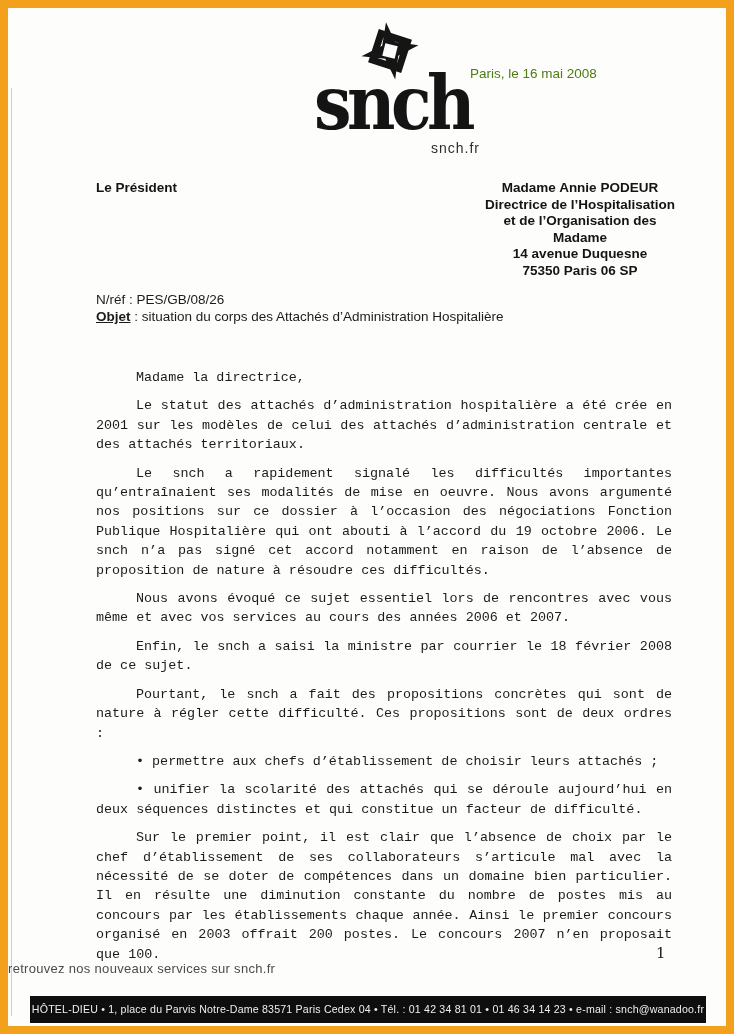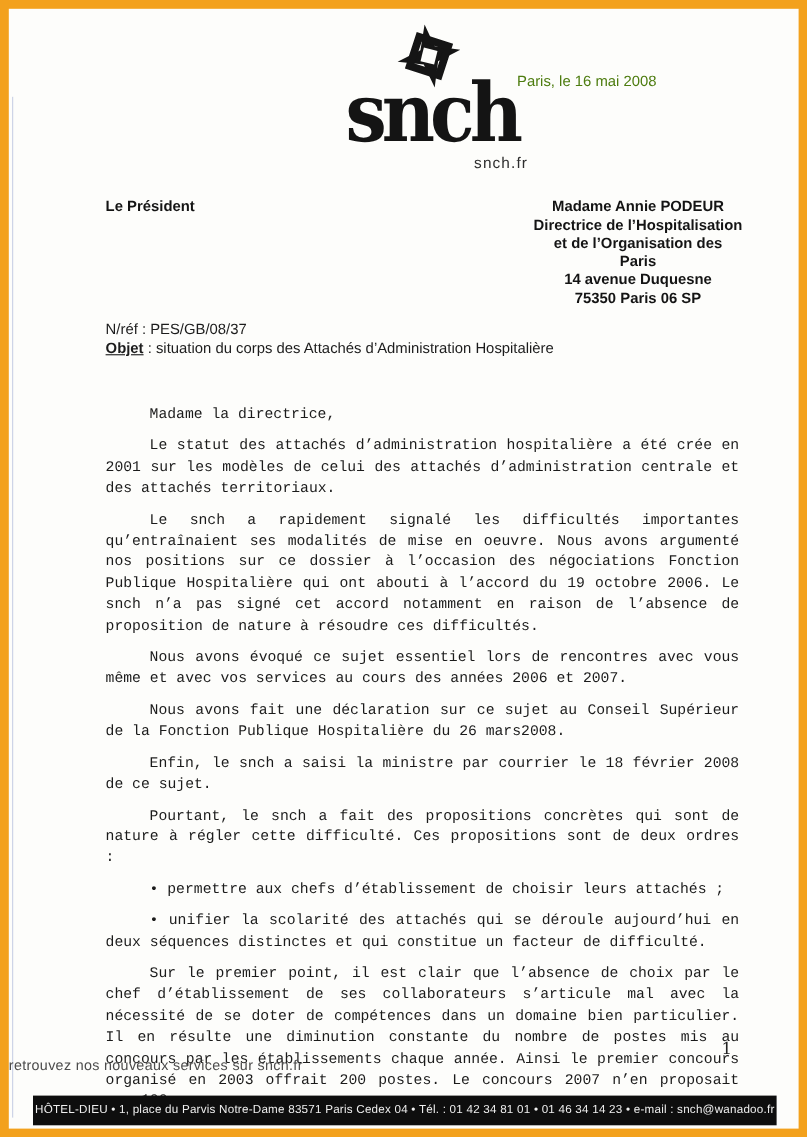--- a/index.html
+++ b/index.html
@@ -112,36 +112,35 @@
       <div class="logo-site">snch.fr</div>
     </div>
 
     <div class="date-line">Paris, le 16 mai 2008</div>
     <div class="sender-title">Le Président</div>
 
     <div class="recipient">
       <div>Madame Annie PODEUR</div>
       <div>Directrice de l’Hospitalisation</div>
       <div>et de l’Organisation des</div>
-      <div>Paris</div>
+      <div>Madame</div>
       <div>14 avenue Duquesne</div>
       <div>75350 Paris 06 SP</div>
     </div>
 
     <div class="refs">
-      <div>N/réf : PES/GB/08/37</div>
+      <div>N/réf : PES/GB/08/26</div>
       <div><span class="objet-label">Objet</span><span> : situation du corps des Attachés d’Administration Hospitalière</span></div>
     </div>
 
     <div class="letter-body">
       <p class="salutation">Madame la directrice,</p>
       <p>Le statut des attachés d’administration hospitalière a été crée en 2001 sur les modèles de celui des attachés d’administration centrale et des attachés territoriaux.</p>
       <p>Le snch a rapidement signalé les difficultés importantes qu’entraînaient ses modalités de mise en oeuvre. Nous avons argumenté nos positions sur ce dossier à l’occasion des négociations Fonction Publique Hospitalière qui ont abouti à l’accord du 19 octobre 2006. Le snch n’a pas signé cet accord notamment en raison de l’absence de proposition de nature à résoudre ces difficultés.</p>
       <p>Nous avons évoqué ce sujet essentiel lors de rencontres avec vous même et avec vos services au cours des années 2006 et 2007.</p>
-      <p>Nous avons fait une déclaration sur ce sujet au Conseil Supérieur de la Fonction Publique Hospitalière du 26 mars2008.</p>
       <p>Enfin, le snch a saisi la ministre par courrier le 18 février 2008 de ce sujet.</p>
       <p>Pourtant, le snch a fait des propositions concrètes qui sont de nature à régler cette difficulté. Ces propositions sont de deux ordres :</p>
       <p>• permettre aux chefs d’établissement de choisir leurs attachés ;</p>
       <p>• unifier la scolarité des attachés qui se déroule aujourd’hui en deux séquences distinctes et qui constitue un facteur de difficulté.</p>
       <p>Sur le premier point, il est clair que l’absence de choix par le chef d’établissement de ses collaborateurs s’articule mal avec la nécessité de se doter de compétences dans un domaine bien particulier. Il en résulte une diminution constante du nombre de postes mis au concours par les établissements chaque année. Ainsi le premier concours organisé en 2003 offrait 200 postes. Le concours 2007 n’en proposait que 100.</p>
     </div>
 
     <div class="page-number">1</div>
     <div class="services-line">retrouvez nos nouveaux services sur snch.fr</div>
     <div class="footer-bar">HÔTEL-DIEU • 1, place du Parvis Notre-Dame 83571 Paris Cedex 04 • Tél. : 01 42 34 81 01 • 01 46 34 14 23 • e-mail : snch@wanadoo.fr</div>

